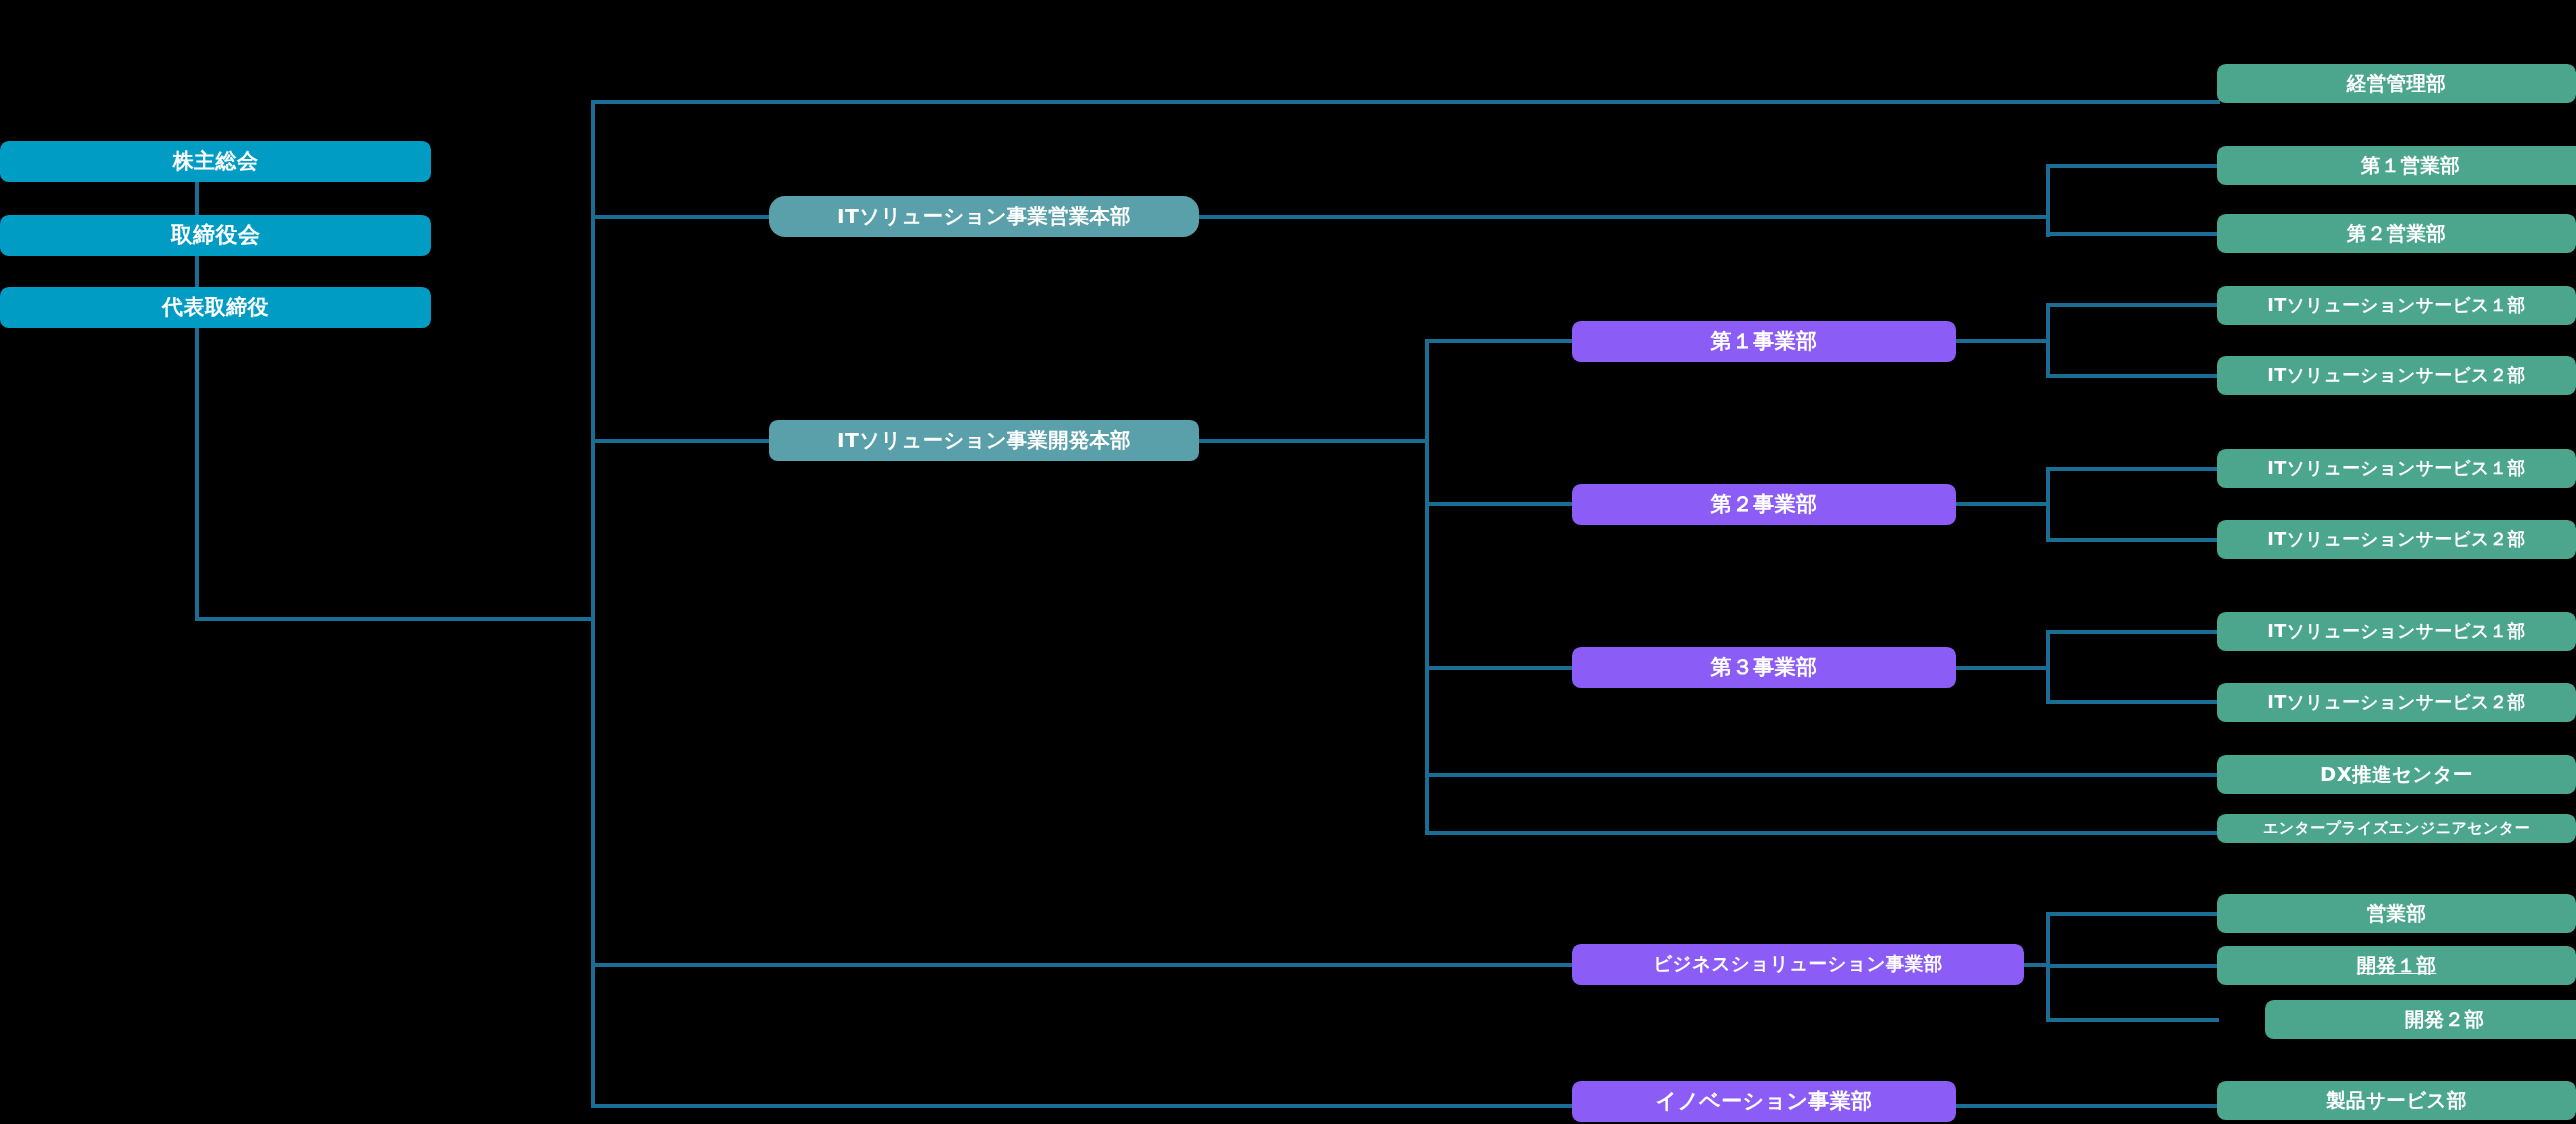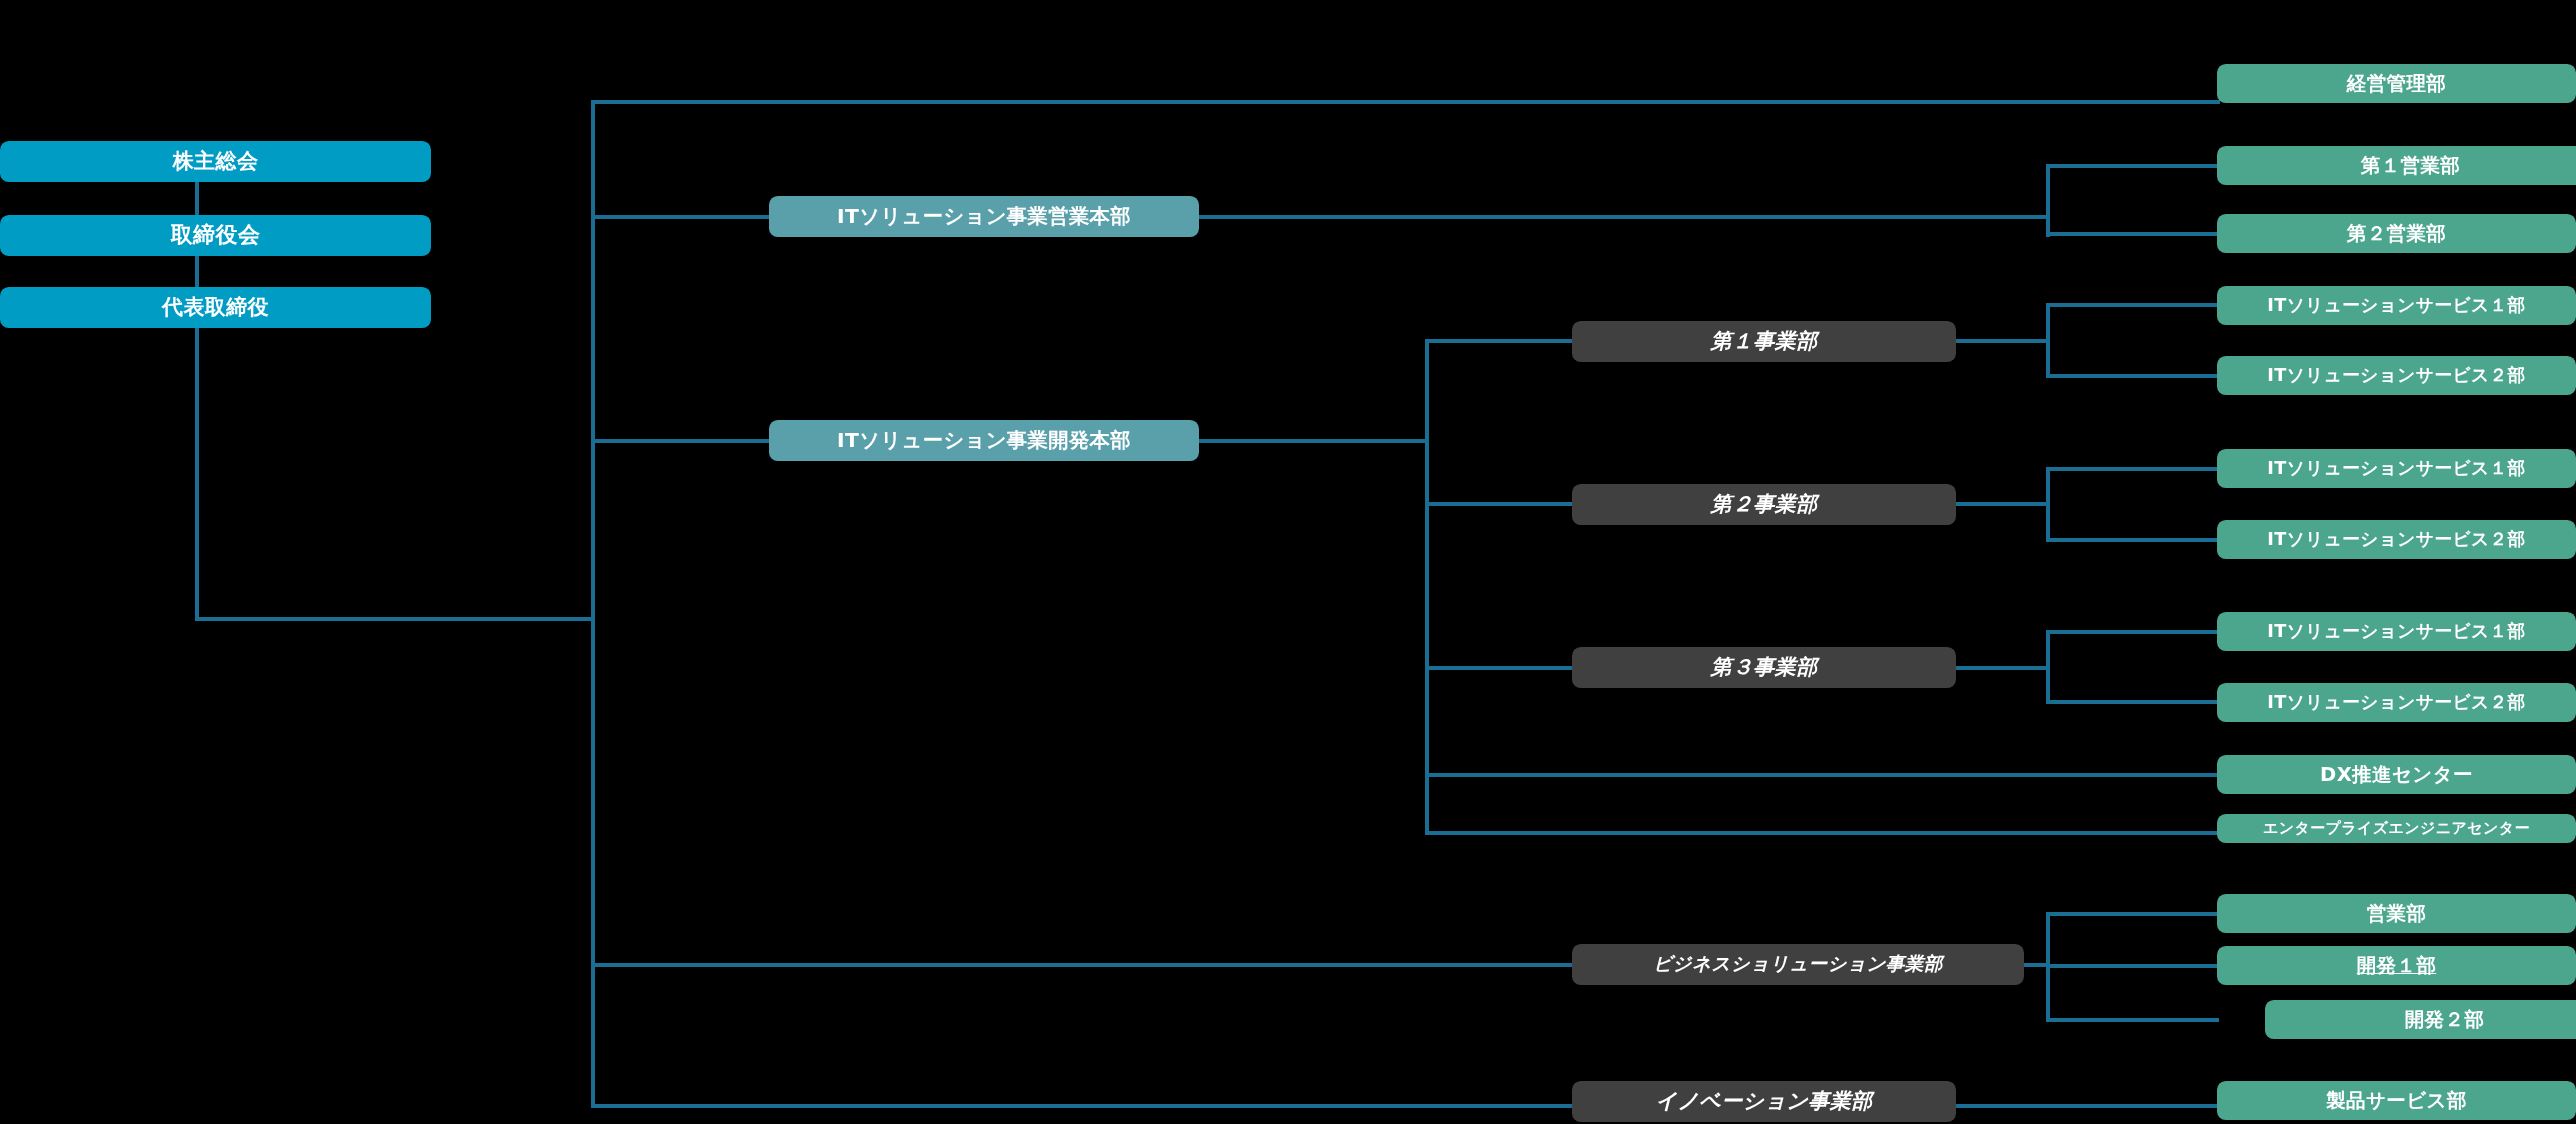--- a/index.html
+++ b/index.html
@@ -25,21 +25,21 @@
     color: #ffffff;
     font-weight: bold;
     letter-spacing: 0.4px;
     text-align: center;
     line-height: 1.1;
     white-space: nowrap;
     z-index: 3;
   }
   .node.blue   { background: #009CC4; }
   .node.teal   { background: #5AA0AA; }
-  .node.tealdk { background: #404040; font-style: italic; }
+  .node.tealdk { background: #8b5cf6; }
   .node.green  { background: #4CA68E; }
 
   .line {
     position: absolute;
     background: #1A6E93;
     z-index: 1;
   }
   .line.h { height: 4.4px; }
   .line.v { width: 4.4px; }
 </style>
@@ -83,21 +83,21 @@
       <div class="line v" style="left: 2046px; top: 912px; height: 110px;"></div>
       <div class="line h" style="left: 2046px; top: 912px; width: 173px;"></div>
       <div class="line h" style="left: 2046px; top: 964px; width: 173px;"></div>
       <div class="line h" style="left: 2046px; top: 1018px; width: 173px;"></div>
       <div class="line h" style="left: 1954px; top: 1104px; width: 267px;"></div>
     </div>
   <div id="nodes">
       <div class="node blue" style="left: 0px; top: 141px; width: 431px; height: 41px; font-size: 21px;">株主総会</div>
       <div class="node blue" style="left: 0px; top: 215px; width: 431px; height: 41px; font-size: 22px;">取締役会</div>
       <div class="node blue" style="left: 0px; top: 287px; width: 431px; height: 41px; font-size: 21px;">代表取締役</div>
-      <div class="node teal" style="left: 769px; top: 196px; width: 430px; height: 41px; font-size: 20.3px;">ITソリューション事業営業本部</div>
+      <div class="node teal" style="left: 769px; top: 196px; width: 430px; height: 41px; font-size: 20.3px; border-radius: 16px;">ITソリューション事業営業本部</div>
       <div class="node teal" style="left: 769px; top: 420px; width: 430px; height: 41px; font-size: 20.3px;">ITソリューション事業開発本部</div>
       <div class="node tealdk" style="left: 1572px; top: 321px; width: 384px; height: 41px; font-size: 21px;">第１事業部</div>
       <div class="node tealdk" style="left: 1572px; top: 484px; width: 384px; height: 41px; font-size: 21px;">第２事業部</div>
       <div class="node tealdk" style="left: 1572px; top: 647px; width: 384px; height: 41px; font-size: 21px;">第３事業部</div>
       <div class="node tealdk" style="left: 1572px; top: 944px; width: 452px; height: 41px; font-size: 18.6px;">ビジネスショリューション事業部</div>
       <div class="node tealdk" style="left: 1572px; top: 1081px; width: 384px; height: 41px; font-size: 21px;">イノベーション事業部</div>
       <div class="node green" style="left: 2217px; top: 64px; width: 359px; height: 39px; font-size: 19.5px;">経営管理部</div>
       <div class="node green" style="left: 2217px; top: 146px; width: 387px; height: 39px; font-size: 19.5px;">第１営業部</div>
       <div class="node green" style="left: 2217px; top: 214px; width: 359px; height: 39px; font-size: 19.5px;">第２営業部</div>
       <div class="node green" style="left: 2217px; top: 286px; width: 359px; height: 39px; font-size: 17.7px;">ITソリューションサービス１部</div>

